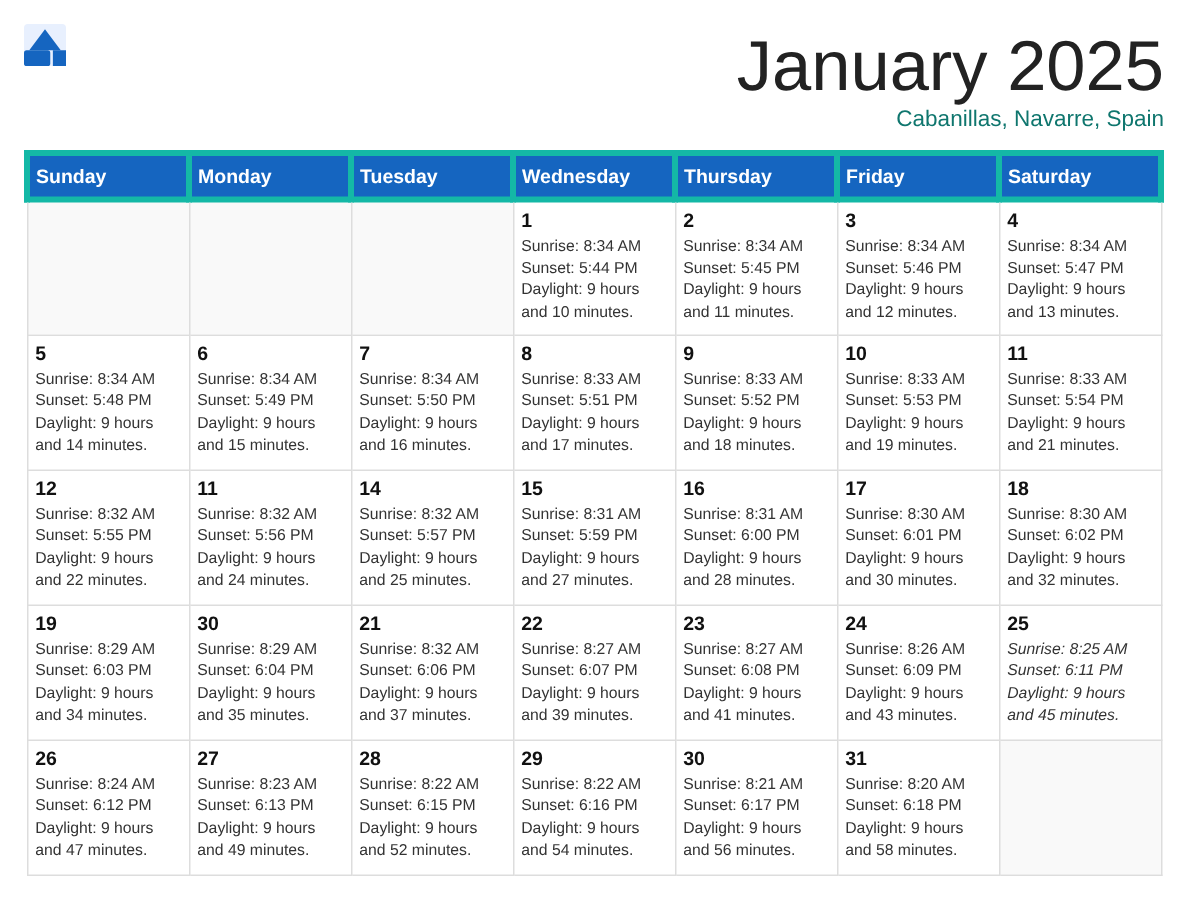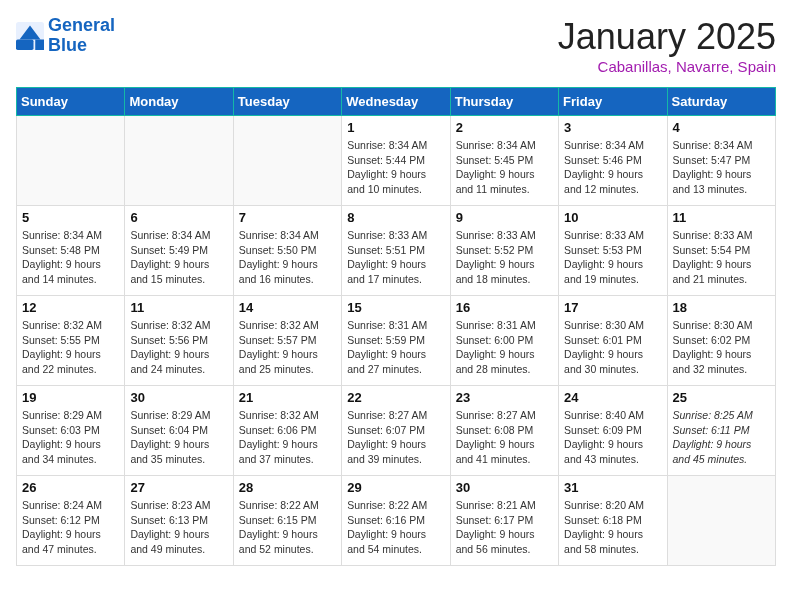--- a/index.html
+++ b/index.html
@@ -29,41 +29,41 @@
     }
     .logo-text span { color: #1565c0; }
     .logo-icon {
       width: 28px;
       height: 28px;
     }
     .title-block {
       text-align: right;
     }
     .calendar-title {
-      font-size: 36px;
+      font-size: 47px;
       font-weight: 300;
       color: #222;
     }
     .calendar-subtitle {
       font-size: 15px;
-      color: #a21caf;
+      color: #0f766e;
     }
     .calendar {
       width: 100%;
       border-collapse: collapse;
       border: 1px solid #ccc;
     }
     .calendar th {
       background: #1565c0;
       color: #fff;
       font-size: 13px;
       font-weight: bold;
       padding: 6px 4px;
       text-align: left;
-      border: 1px solid #14b8a6;
+      border: 4px solid #14b8a6;
     }
     .calendar td {
       border: 1px solid #ddd;
       vertical-align: top;
       padding: 4px 5px;
       width: 108px;
       min-height: 80px;
       font-size: 11px;
       color: #333;
       background: #fff;
@@ -90,25 +90,20 @@
 <body>
 
 <div class="header">
   <div class="logo">
     <svg class="logo-icon" viewBox="0 0 32 32" xmlns="http://www.w3.org/2000/svg">
       <rect x="0" y="0" width="32" height="32" rx="3" fill="#e8f0fe"></rect>
       <polygon points="16,4 28,20 4,20" fill="#1565c0"></polygon>
       <polygon points="22,20 32,20 32,32 22,32" fill="#1565c0"></polygon>
       <rect x="0" y="20" width="20" height="12" rx="2" fill="#1565c0"></rect>
     </svg>
-    <div>
-      <div class="logo-text">
-        <span>General</span><br><span style="color:#1565c0">Blue</span>
-      </div>
-    </div>
   </div>
   <div class="title-block">
     <div class="calendar-title">January 2025</div>
     <div class="calendar-subtitle">Cabanillas, Navarre, Spain</div>
   </div>
 </div>
 
 <table class="calendar">
   <thead>
     <tr>
@@ -288,21 +283,21 @@
         </td>
         <td>
           <div class="day-number">23</div>
           <div class="day-info" style="white-space: pre-line;">Sunrise: 8:27 AM
 Sunset: 6:08 PM
 Daylight: 9 hours
 and 41 minutes.</div>
         </td>
         <td>
           <div class="day-number">24</div>
-          <div class="day-info" style="white-space: pre-line;">Sunrise: 8:40 AM
+          <div class="day-info" style="white-space: pre-line;">Sunrise: 8:26 AM
 Sunset: 6:09 PM
 Daylight: 9 hours
 and 43 minutes.</div>
         </td>
         <td>
           <div class="day-number">25</div>
           <div class="day-info" style="white-space: pre-line; font-style: italic;">Sunrise: 8:25 AM
 Sunset: 6:11 PM
 Daylight: 9 hours
 and 45 minutes.</div>

